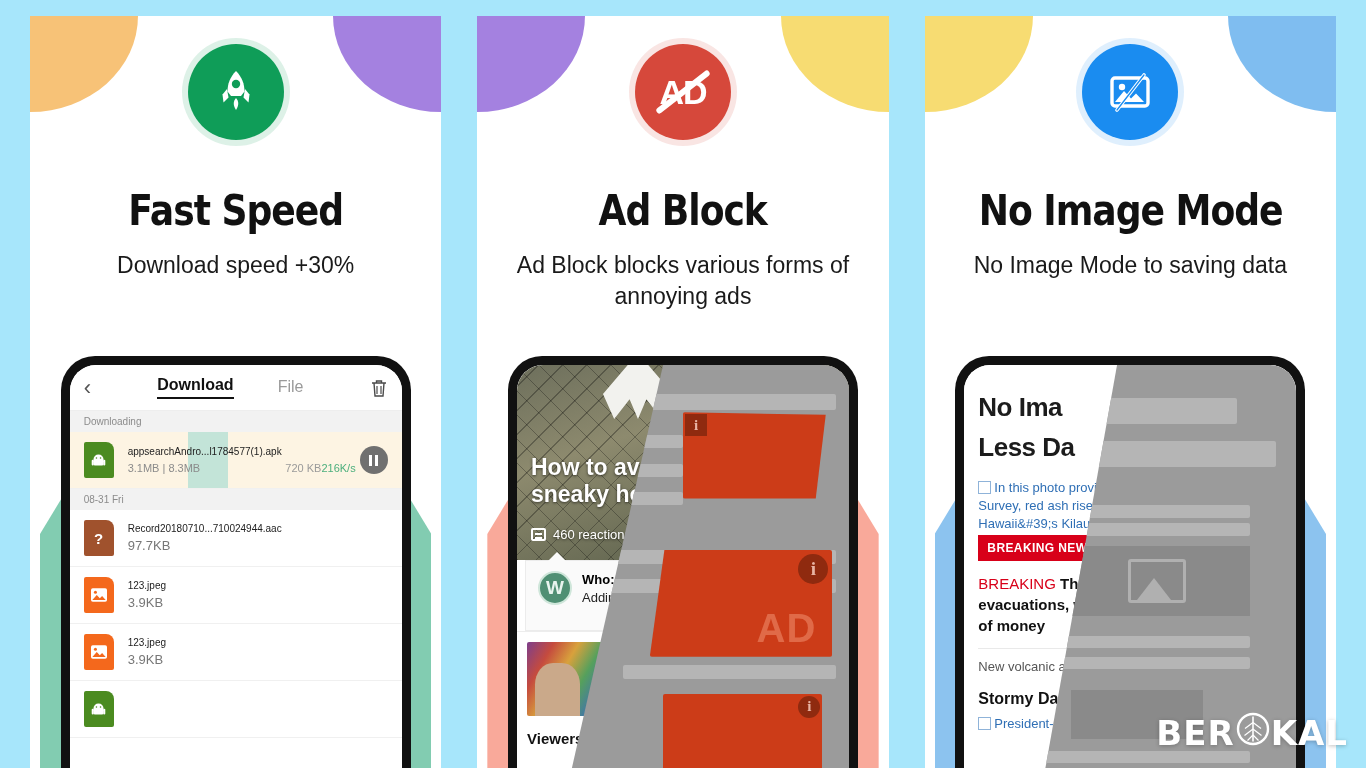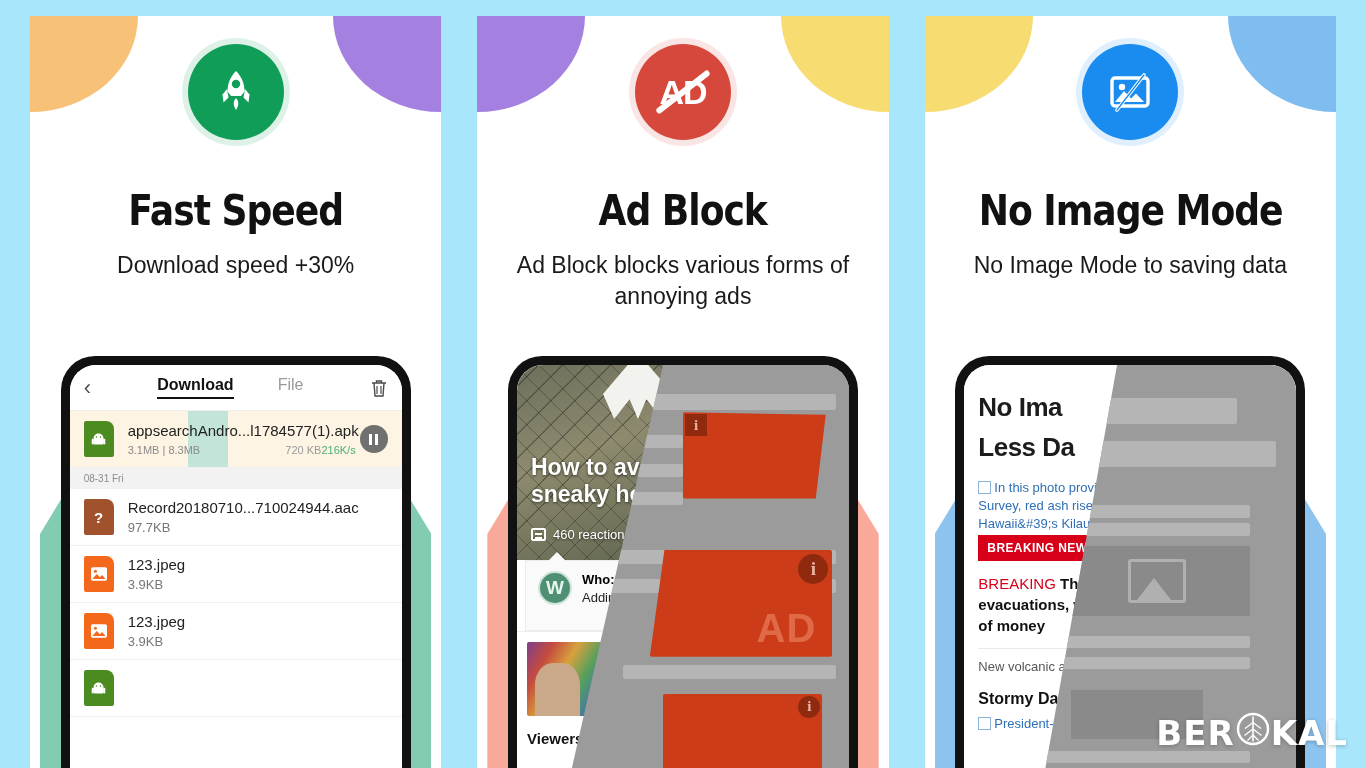--- a/index.html
+++ b/index.html
@@ -113,21 +113,21 @@
 
   
   .dl-topbar {
     display: flex; align-items: center;
     height: 46px;
     padding: 0 14px;
     background: #ffffff;
     border-bottom: 1px solid #eeeeee;
   }
   .dl-back { font-size: 22px; color: #555; line-height: 1; }
-  .dl-tabs { flex: 1; display: flex; justify-content: center; gap: 44px; align-items: flex-start; }
+  .dl-tabs { flex: 1; display: flex; justify-content: center; gap: 44px; align-items: flex-end; }
   .dl-tab { font-size: 16px; color: #9a9a9a; padding-bottom: 3px; }
   .dl-tab.active { color: #111; font-weight: bold; border-bottom: 2.5px solid #111; }
   .dl-trash svg { display: block; }
   .dl-section {
     background: #f2f2f2;
     font-size: 10px;
     color: #8b8b8b;
     padding: 5px 14px;
   }
   .dl-row {
@@ -146,21 +146,21 @@
     border-radius: 2px 8px 2px 2px;
     display: flex; align-items: center; justify-content: center;
     color: #fff; font-size: 15px; font-weight: bold;
     flex-shrink: 0;
     position: relative; z-index: 2;
   }
   .fi.apk { background: #4b8b20; }
   .fi.aac { background: #a0522d; }
   .fi.jpg { background: #f4681c; }
   .dl-info { margin-left: 14px; flex: 1; position: relative; z-index: 2; min-width: 0; }
-  .dl-name { font-size: 15px; color: #222; white-space: nowrap; overflow: hidden; }
+  .dl-name { font-size: 10px; color: #222; white-space: nowrap; overflow: hidden; }
   .dl-meta {
     display: flex; justify-content: space-between;
     font-size: 11px; color: #8b8b8b; margin-top: 5px;
     padding-right: 4px;
   }
   .dl-speed .kb { color: #9a9a9a; }
   .dl-speed .rate { color: #4caf7d; }
   .dl-sub { font-size: 13px; color: #777; margin-top: 4px; }
   .dl-pause {
     width: 28px; height: 28px; border-radius: 50%;
@@ -339,20 +339,21 @@
             <div class="dl-tab">File</div>
           </div>
           <div class="dl-trash">
             <svg width="18" height="20" viewBox="0 0 18 20">
                 <path d="M2 5h14M6.5 5V3h5v2M4 5l1 13h8l1-13" fill="none" stroke="#4a4a4a" stroke-width="1.4"></path>
                 <path d="M7 8v8M11 8v8" stroke="#4a4a4a" stroke-width="1.2"></path>
               </svg>
           </div>
         </div>
 
+        <div class="dl-section">Downloading</div>
 
         <div class="dl-row active">
           <div class="dl-prog"></div>
           <div class="fi apk">
             <svg width="17" height="17" viewBox="0 0 20 20">
                 <circle cx="10" cy="9" r="6" fill="#fff"></circle>
                 <rect x="4" y="9" width="12" height="7" rx="2" fill="#fff"></rect>
                 <rect x="2" y="9" width="2.4" height="7" rx="1.2" fill="#fff"></rect>
                 <rect x="15.6" y="9" width="2.4" height="7" rx="1.2" fill="#fff"></rect>
                 <circle cx="7.6" cy="7" r=".9" fill="#4b8b20"></circle>

